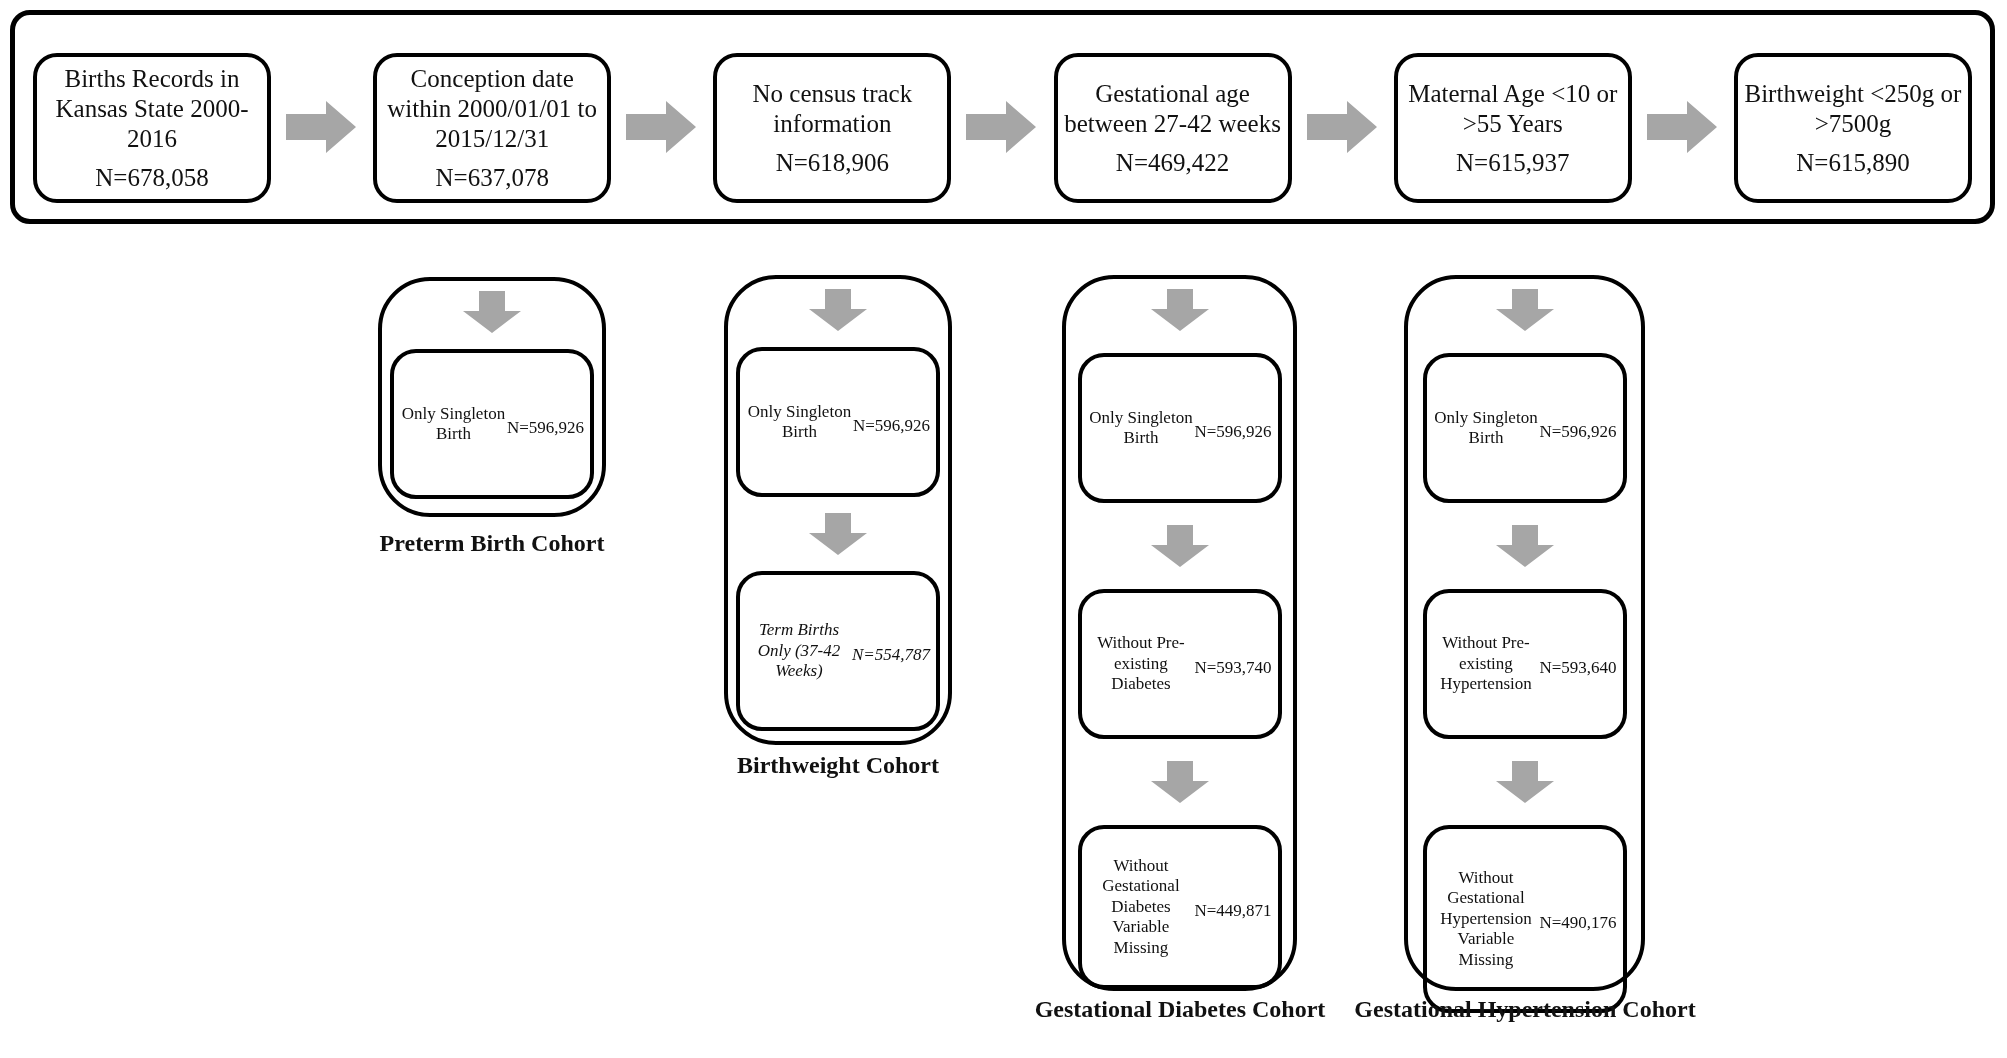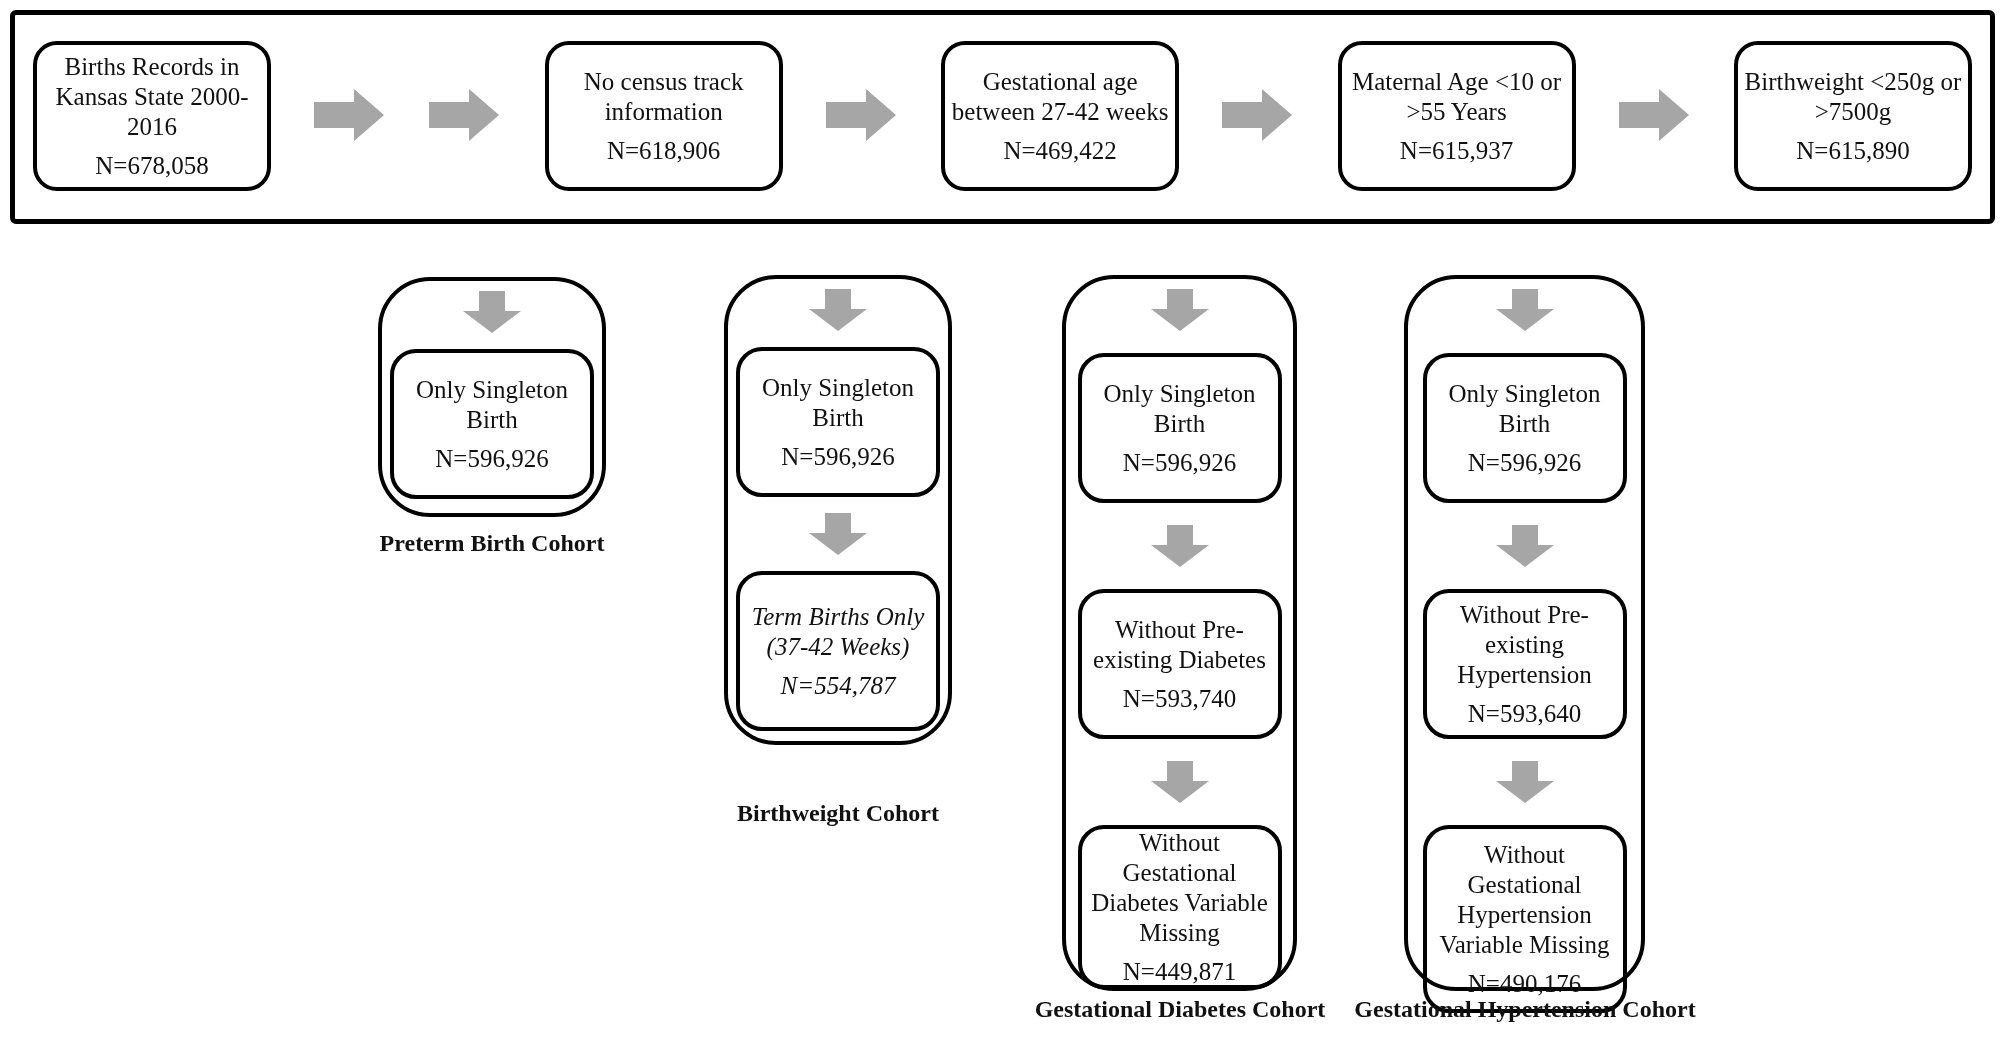--- a/index.html
+++ b/index.html
@@ -16,26 +16,26 @@
     font-family:"Liberation Serif","DejaVu Serif",serif;
     color:var(--text);
     overflow:hidden;
   }
 
   
   .top-container{
     position:absolute;left:10px;top:10px;
     width:1985px;height:214px;
     border:5px solid var(--border);
-    border-radius:6px;
+    border-radius:20px;
     box-sizing:border-box;
     display:flex;
     justify-content:space-between;
     align-items:flex-start;
-    padding:4px 18px;
+    padding:16px 18px;
   }
   .top-box{
     width:238px;height:150px;
     margin-top:22px;
     border:4px solid var(--border);
     border-radius:24px;
     box-sizing:border-box;
     display:flex;flex-direction:column;
     justify-content:center;align-items:center;
     text-align:center;
@@ -63,45 +63,45 @@
     padding-top:10px;
   }
   .v-arrow{width:62px;height:42px;flex-shrink:0;}
   .v-arrow svg{display:block;width:100%;height:100%;}
   .v-arrow polygon{fill:var(--arrow);}
   .step-box{
     width:204px;
     border:4px solid var(--border);
     border-radius:26px;
     box-sizing:border-box;
-    display:flex;flex-direction:column;
+    display:flex;flex-direction:row;
     justify-content:center;align-items:center;
     text-align:center;
-    font-size:25px;line-height:1.2;
+    font-size:17px;line-height:1.2;
     padding:2px 6px;
     flex-shrink:0;
   }
   #cohort-0{left:378px;top:277px;width:228px;height:240px;gap:16px;}
   #cohort-1{left:724px;top:275px;width:228px;height:470px;gap:16px;}
   #cohort-2{left:1062px;top:275px;width:235px;height:716px;gap:22px;}
   #cohort-3{left:1404px;top:275px;width:241px;height:716px;gap:22px;}
 
   #c0-s0{height:150px;}
   #c1-s0{height:150px;}  #c1-s1{height:160px;font-style:italic;}
   #c2-s0{height:150px;}  #c2-s1{height:150px;justify-content:center;}  #c2-s2{height:164px;}
   #c3-s0{height:150px;}  #c3-s1{height:150px;}  #c3-s2{height:188px;}
 
   .cohort-label{
     position:absolute;
     font-weight:bold;
     font-size:24px;line-height:1.16;
     text-align:center;
   }
   #label-0{left:362px;top:530px;width:260px;}
-  #label-1{left:718px;top:800px;width:240px;}
+  #label-1{left:718px;top:752px;width:240px;}
   #label-2{left:1012px;top:996px;width:336px;}
   #label-3{left:1320px;top:996px;width:410px;}
 </style>
 </head>
 <body>
 
 <div id="canvas">
 
   <div class="top-container">
 
@@ -109,20 +109,24 @@
       <div>Births Records in Kansas State 2000-2016</div>
       <div class="n-line">N=678,058</div>
     </div>
 
     <div class="h-arrow">
       <svg viewBox="0 0 72 56">
           <polygon points="0,15 40,15 40,2 70,28 40,54 40,41 0,41"></polygon>
         </svg>
     </div>
 
+    <div class="top-box">
+      <div>Conception date within 2000/01/01 to 2015/12/31</div>
+      <div class="n-line">N=637,078</div>
+    </div>
 
     <div class="h-arrow">
       <svg viewBox="0 0 72 56">
           <polygon points="0,15 40,15 40,2 70,28 40,54 40,41 0,41"></polygon>
         </svg>
     </div>
 
     <div class="top-box">
       <div>No census track information</div>
       <div class="n-line">N=618,906</div>

